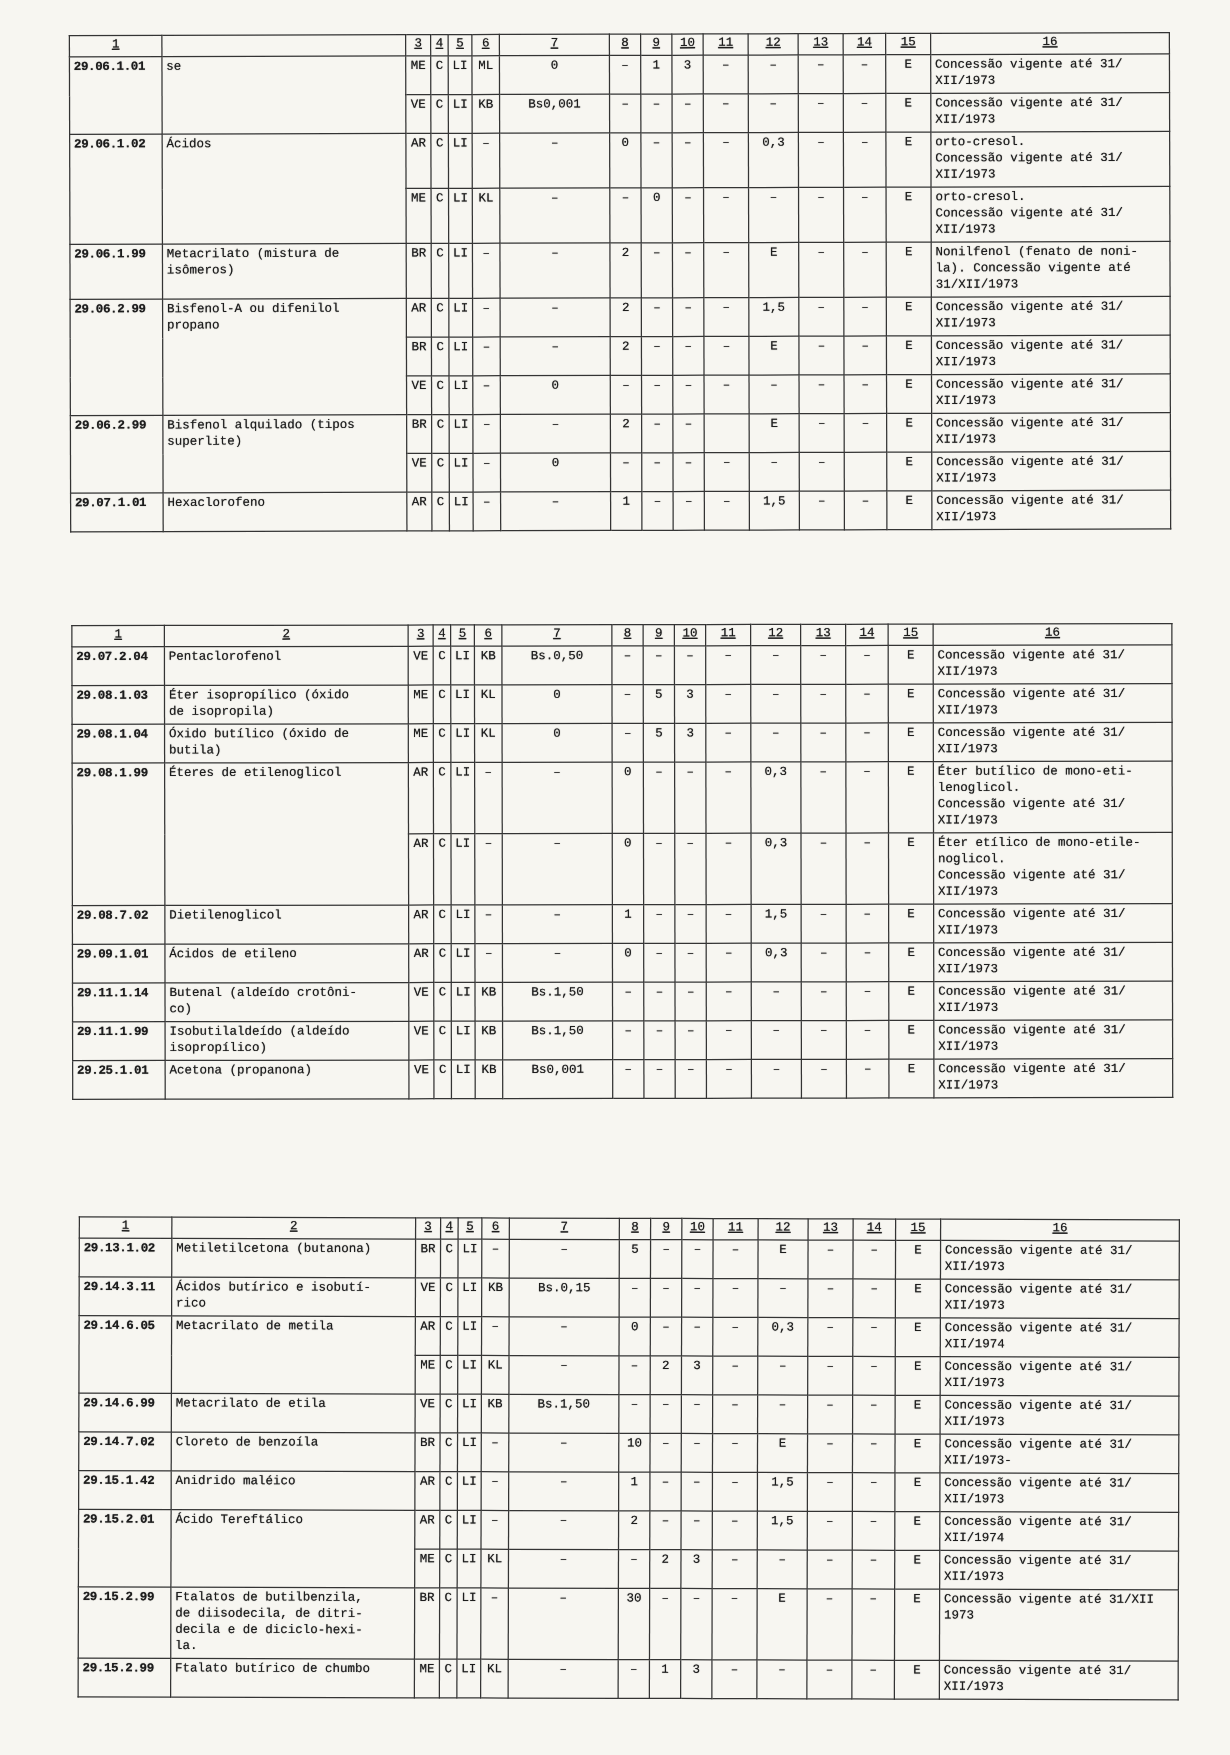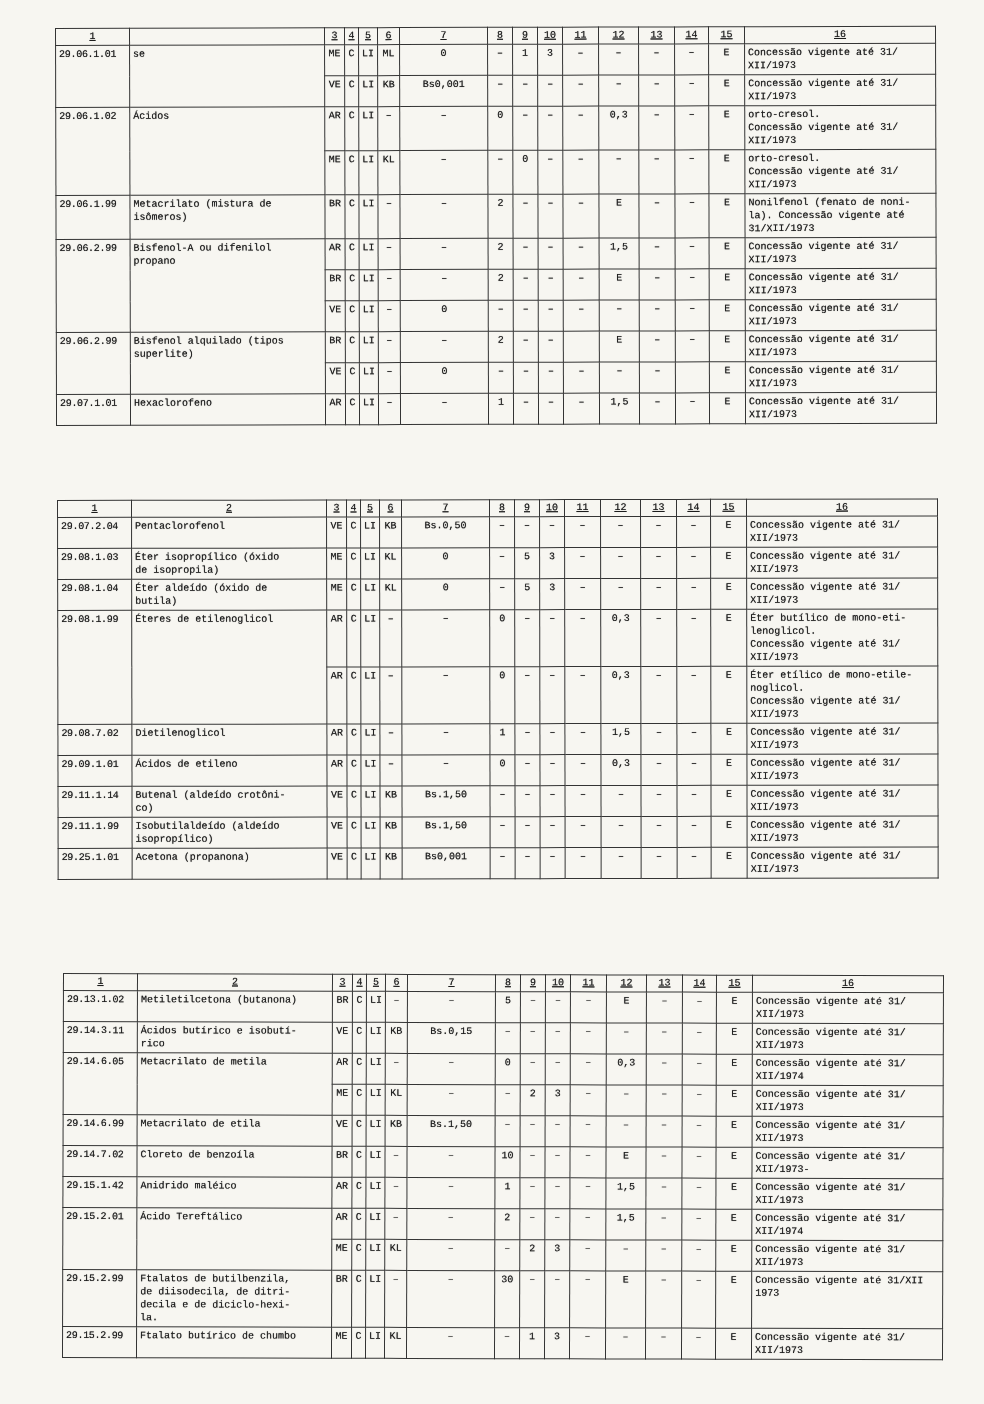--- a/index.html
+++ b/index.html
@@ -33,21 +33,21 @@
     font-weight: normal;
     text-shadow: 0 0 0.7px rgba(25,25,25,0.75);
   }
   .doc-table th.hd {
     text-align: center;
     text-decoration: underline;
     padding: 1px 0 2px 0;
     border-bottom: 1px solid #343434;
   }
   td.val { text-align: center; padding-left: 1px; padding-right: 1px; }
-  td.code { letter-spacing: -0.3px; }
+  td.code { letter-spacing: -0.3px; font-weight: bold; }
   td.prod {}
   td.obs {}
 </style>
 </head>
 <body>
 
 <div class="page">
     <table class="doc-table" style="top: 28px; left: 55px; transform: rotate(-0.15deg);">
       <colgroup>
         <col style="width: 74px;">
@@ -369,21 +369,21 @@
           <td class="val">–</td>
           <td class="val">–</td>
           <td class="val">–</td>
           <td class="val">–</td>
           <td class="val">E</td>
           <td class="obs">Concessão vigente até 31/
 XII/1973</td>
         </tr>
         <tr>
           <td class="code">29.08.1.04</td>
-          <td class="prod">Éter aldeído (óxido de
+          <td class="prod">Óxido butílico (óxido de
 butila)</td>
           <td class="val">ME</td>
           <td class="val">C</td>
           <td class="val">LI</td>
           <td class="val">KL</td>
           <td class="val">0</td>
           <td class="val">–</td>
           <td class="val">5</td>
           <td class="val">3</td>
           <td class="val">–</td>

